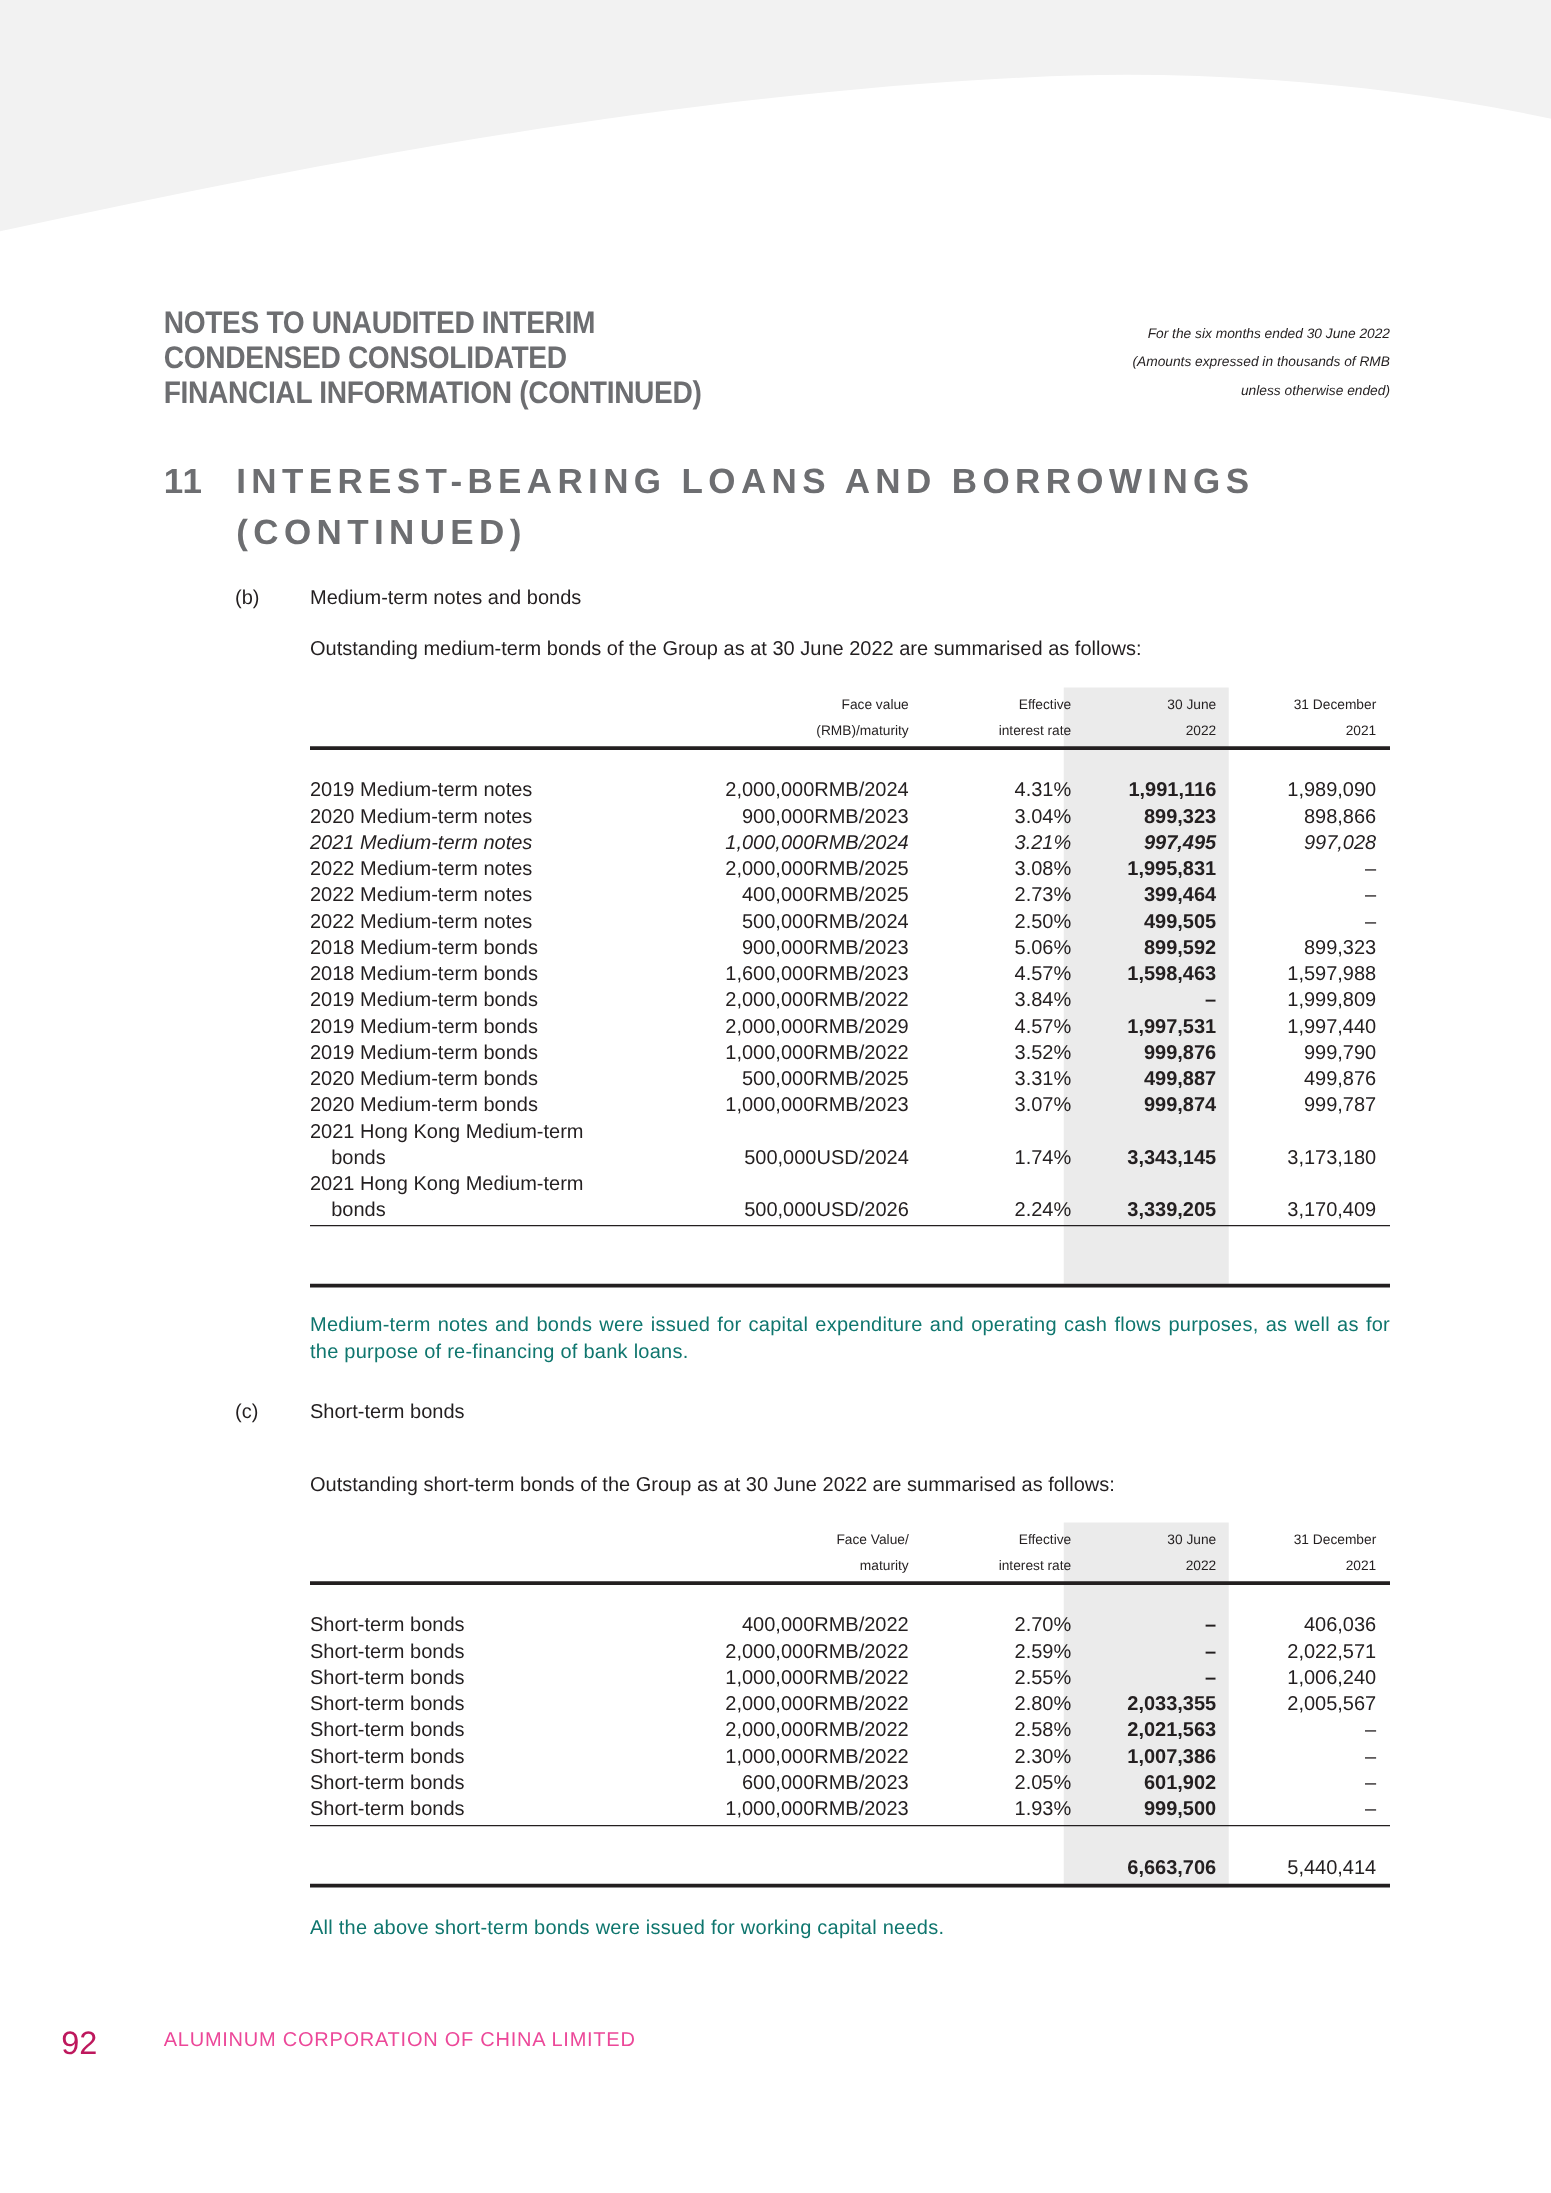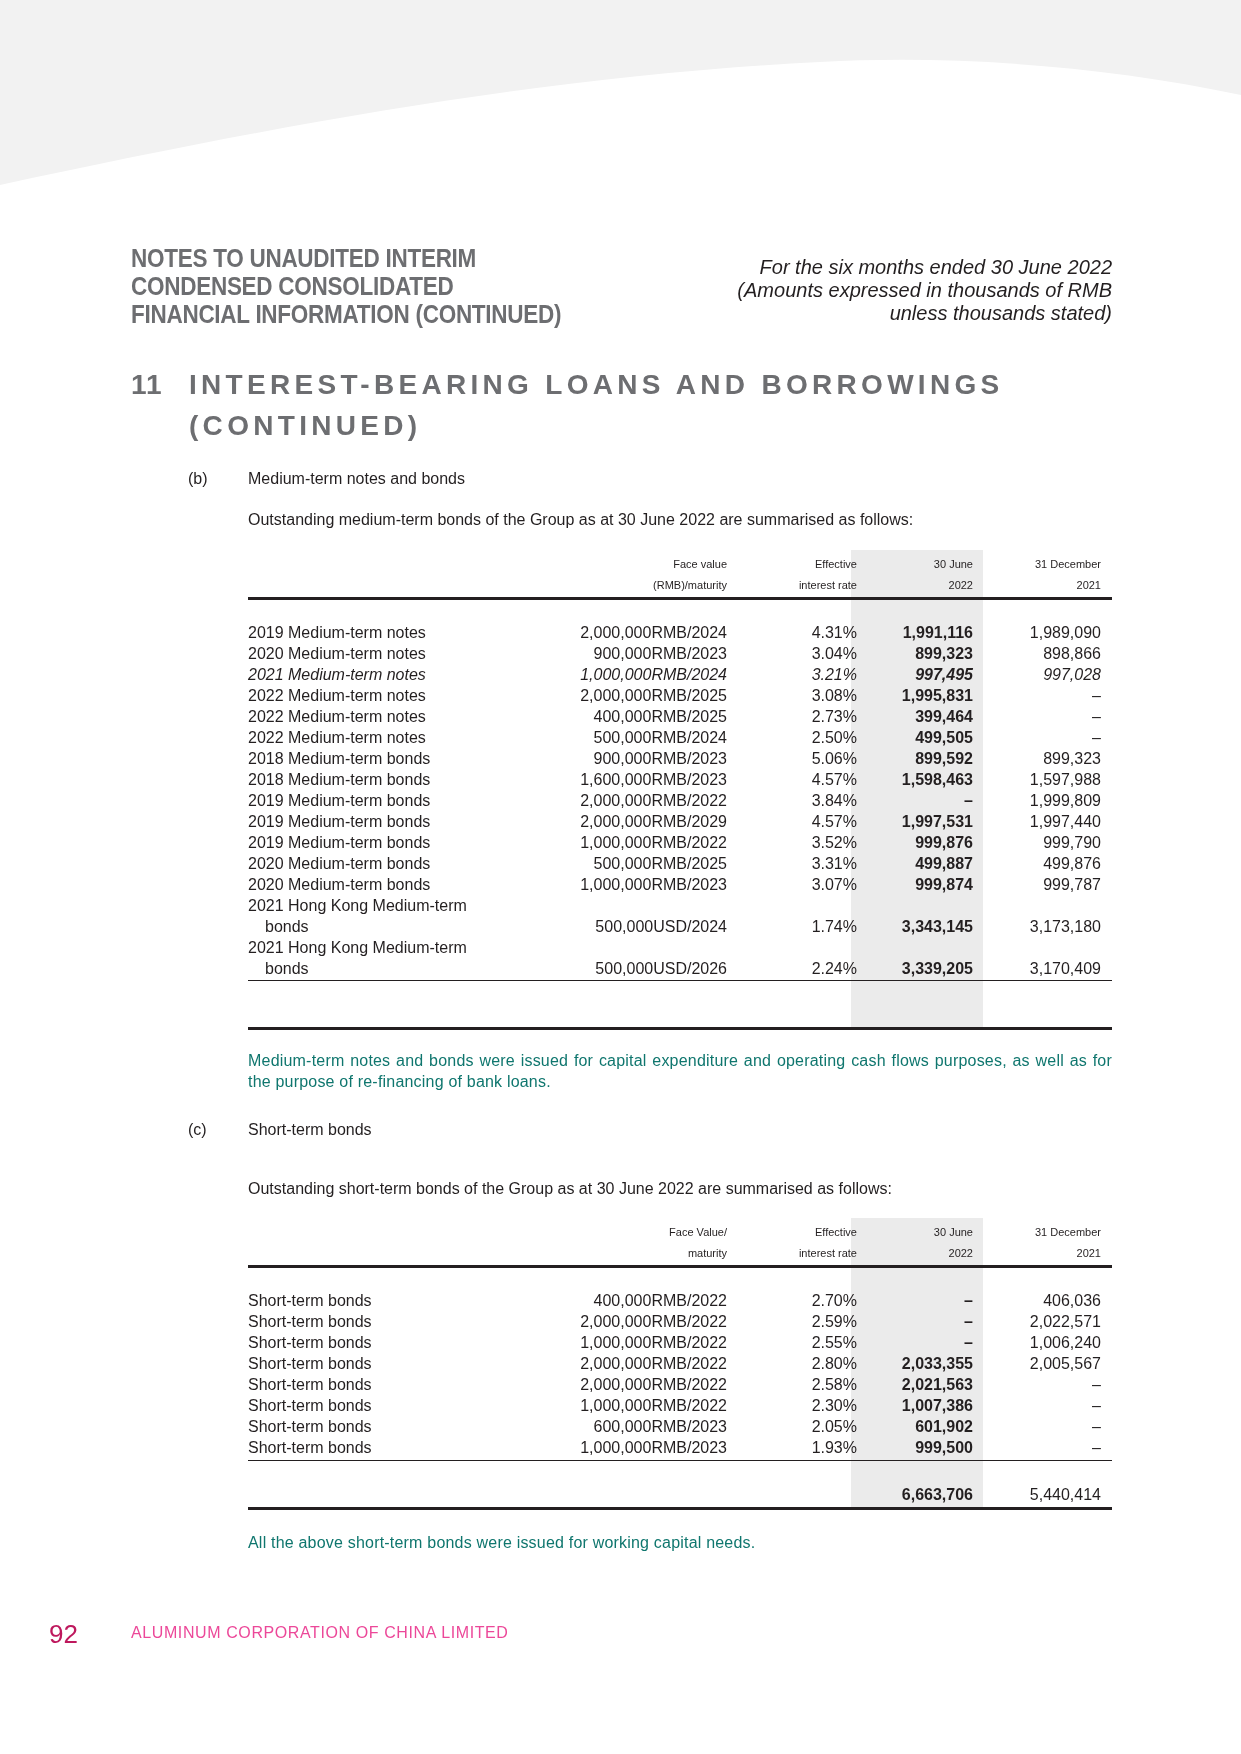--- a/index.html
+++ b/index.html
@@ -1,19 +1,19 @@
 <!DOCTYPE html>
 <html><head>
 <meta charset="utf-8">
 <style>
   html,body{margin:0;padding:0;background:#fff;}
   body{width:1241px;height:1754px;position:relative;overflow:hidden;font-family:"Liberation Sans",sans-serif;color:#231f20;}
   .swoosh{position:absolute;left:0;top:0;width:1241px;height:200px;}
   .hdr-left{position:absolute;left:131px;top:244px;font-family:"Liberation Sans",sans-serif;font-weight:bold;font-size:25px;line-height:28px;color:#6d6e71;letter-spacing:-0.3px;transform:scaleX(0.9);transform-origin:left top;}
-  .hdr-right{position:absolute;right:129px;top:256px;text-align:right;font-style:italic;font-size:20px;line-height:23px;color:#231f20;}
+  .hdr-right{position:absolute;right:129px;top:256px;text-align:right;font-style:italic;font-size:11px;line-height:23px;color:#231f20;}
   .sec-title{position:absolute;left:131px;top:364px;font-weight:bold;font-size:28px;line-height:41px;color:#6d6e71;letter-spacing:4.3px;}
   .sec-title .num{display:inline-block;width:58px;letter-spacing:1px;}
   .sec-title .l2{padding-left:58px;}
   .sublabel{position:absolute;left:188px;font-size:16px;color:#231f20;}
   .subtitle{position:absolute;left:248px;font-size:16px;color:#231f20;}
   .para{position:absolute;left:248px;width:864px;font-size:16px;line-height:21px;color:#0f766e;text-align:justify;letter-spacing:0.2px;}
   .tbl{position:absolute;left:248px;width:864px;font-size:16px;}
   .shade{position:absolute;left:603px;width:132px;background:#ebebeb;}
   .th{position:absolute;text-align:right;font-weight:normal;font-size:11px;line-height:21px;}
   .rule-thick{position:absolute;left:0;width:864px;height:3px;background:#231f20;}
@@ -37,21 +37,21 @@
 
 <div class="hdr-left">
   <div>NOTES TO UNAUDITED INTERIM</div>
   <div>CONDENSED CONSOLIDATED</div>
   <div>FINANCIAL INFORMATION (CONTINUED)</div>
 </div>
 
 <div class="hdr-right">
   <div>For the six months ended 30 June 2022</div>
   <div>(Amounts expressed in thousands of RMB</div>
-  <div>unless thousands stated)</div>
+  <div>unless otherwise ended)</div>
 </div>
 
 <div class="sec-title">
   <div><span class="num">11</span><span>INTEREST-BEARING LOANS AND BORROWINGS</span></div>
   <div class="l2">(CONTINUED)</div>
 </div>
 
 <div class="sublabel" style="top:470px">(b)</div>
 <div class="subtitle" style="top:470px">Medium-term notes and bonds</div>
 <div class="subtitle" style="top:511px">Outstanding medium-term bonds of the Group as at 30 June 2022 are summarised as follows:</div>

